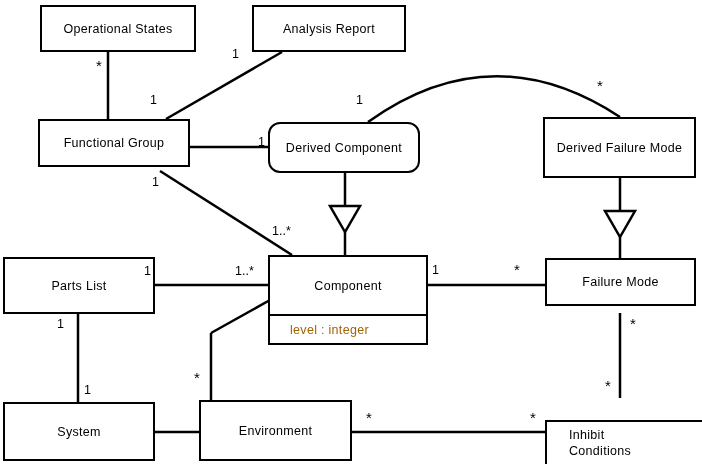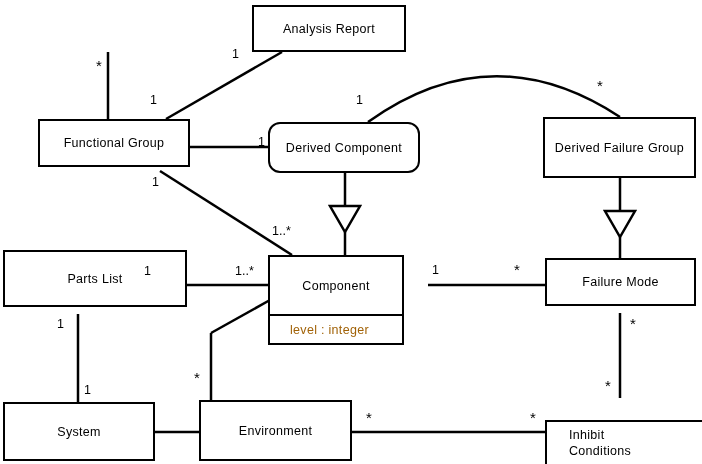--- a/index.html
+++ b/index.html
@@ -105,42 +105,45 @@
     <line x1="270" y1="300" x2="211" y2="333" stroke="#000" stroke-width="2.5"></line>
     <line x1="211" y1="333" x2="211" y2="400" stroke="#000" stroke-width="2.5"></line>
 
     <line x1="620" y1="313" x2="620" y2="398" stroke="#000" stroke-width="2.5"></line>
 
     <line x1="155" y1="432" x2="199" y2="432" stroke="#000" stroke-width="2.5"></line>
 
     <line x1="352" y1="432" x2="545" y2="432" stroke="#000" stroke-width="2.5"></line>
   </svg>
 
+  <div class="uml-box" style="left:40px;top:5px;width:156px;height:47px;">
+    <div class="uml-name">Operational States</div>
+  </div>
 
   <div class="uml-box" style="left:252px;top:5px;width:154px;height:47px;">
     <div class="uml-name">Analysis Report</div>
   </div>
 
   <div class="uml-box" style="left:38px;top:119px;width:152px;height:48px;">
     <div class="uml-name">Functional Group</div>
   </div>
 
   <div class="uml-box" style="left:268px;top:122px;width:152px;height:51px;border-radius:12px;">
     <div class="uml-name">Derived Component</div>
   </div>
 
   <div class="uml-box" style="left:543px;top:117px;width:153px;height:61px;">
-    <div class="uml-name">Derived Failure Group</div>
+    <div class="uml-name">Derived Failure Mode</div>
   </div>
 
-  <div class="uml-box" style="left:3px;top:250px;width:184px;height:57px;">
+  <div class="uml-box" style="left:3px;top:257px;width:152px;height:57px;">
     <div class="uml-name">Parts List</div>
   </div>
 
-  <div class="uml-box" style="left:268px;top:255px;width:136px;height:90px;">
+  <div class="uml-box" style="left:268px;top:255px;width:160px;height:90px;">
     <div class="uml-name">Component</div>
     <div class="uml-attrs">level : integer</div>
   </div>
 
   <div class="uml-box" style="left:545px;top:258px;width:151px;height:48px;">
     <div class="uml-name">Failure Mode</div>
   </div>
 
   <div class="uml-box" style="left:3px;top:402px;width:152px;height:59px;">
     <div class="uml-name">System</div>

